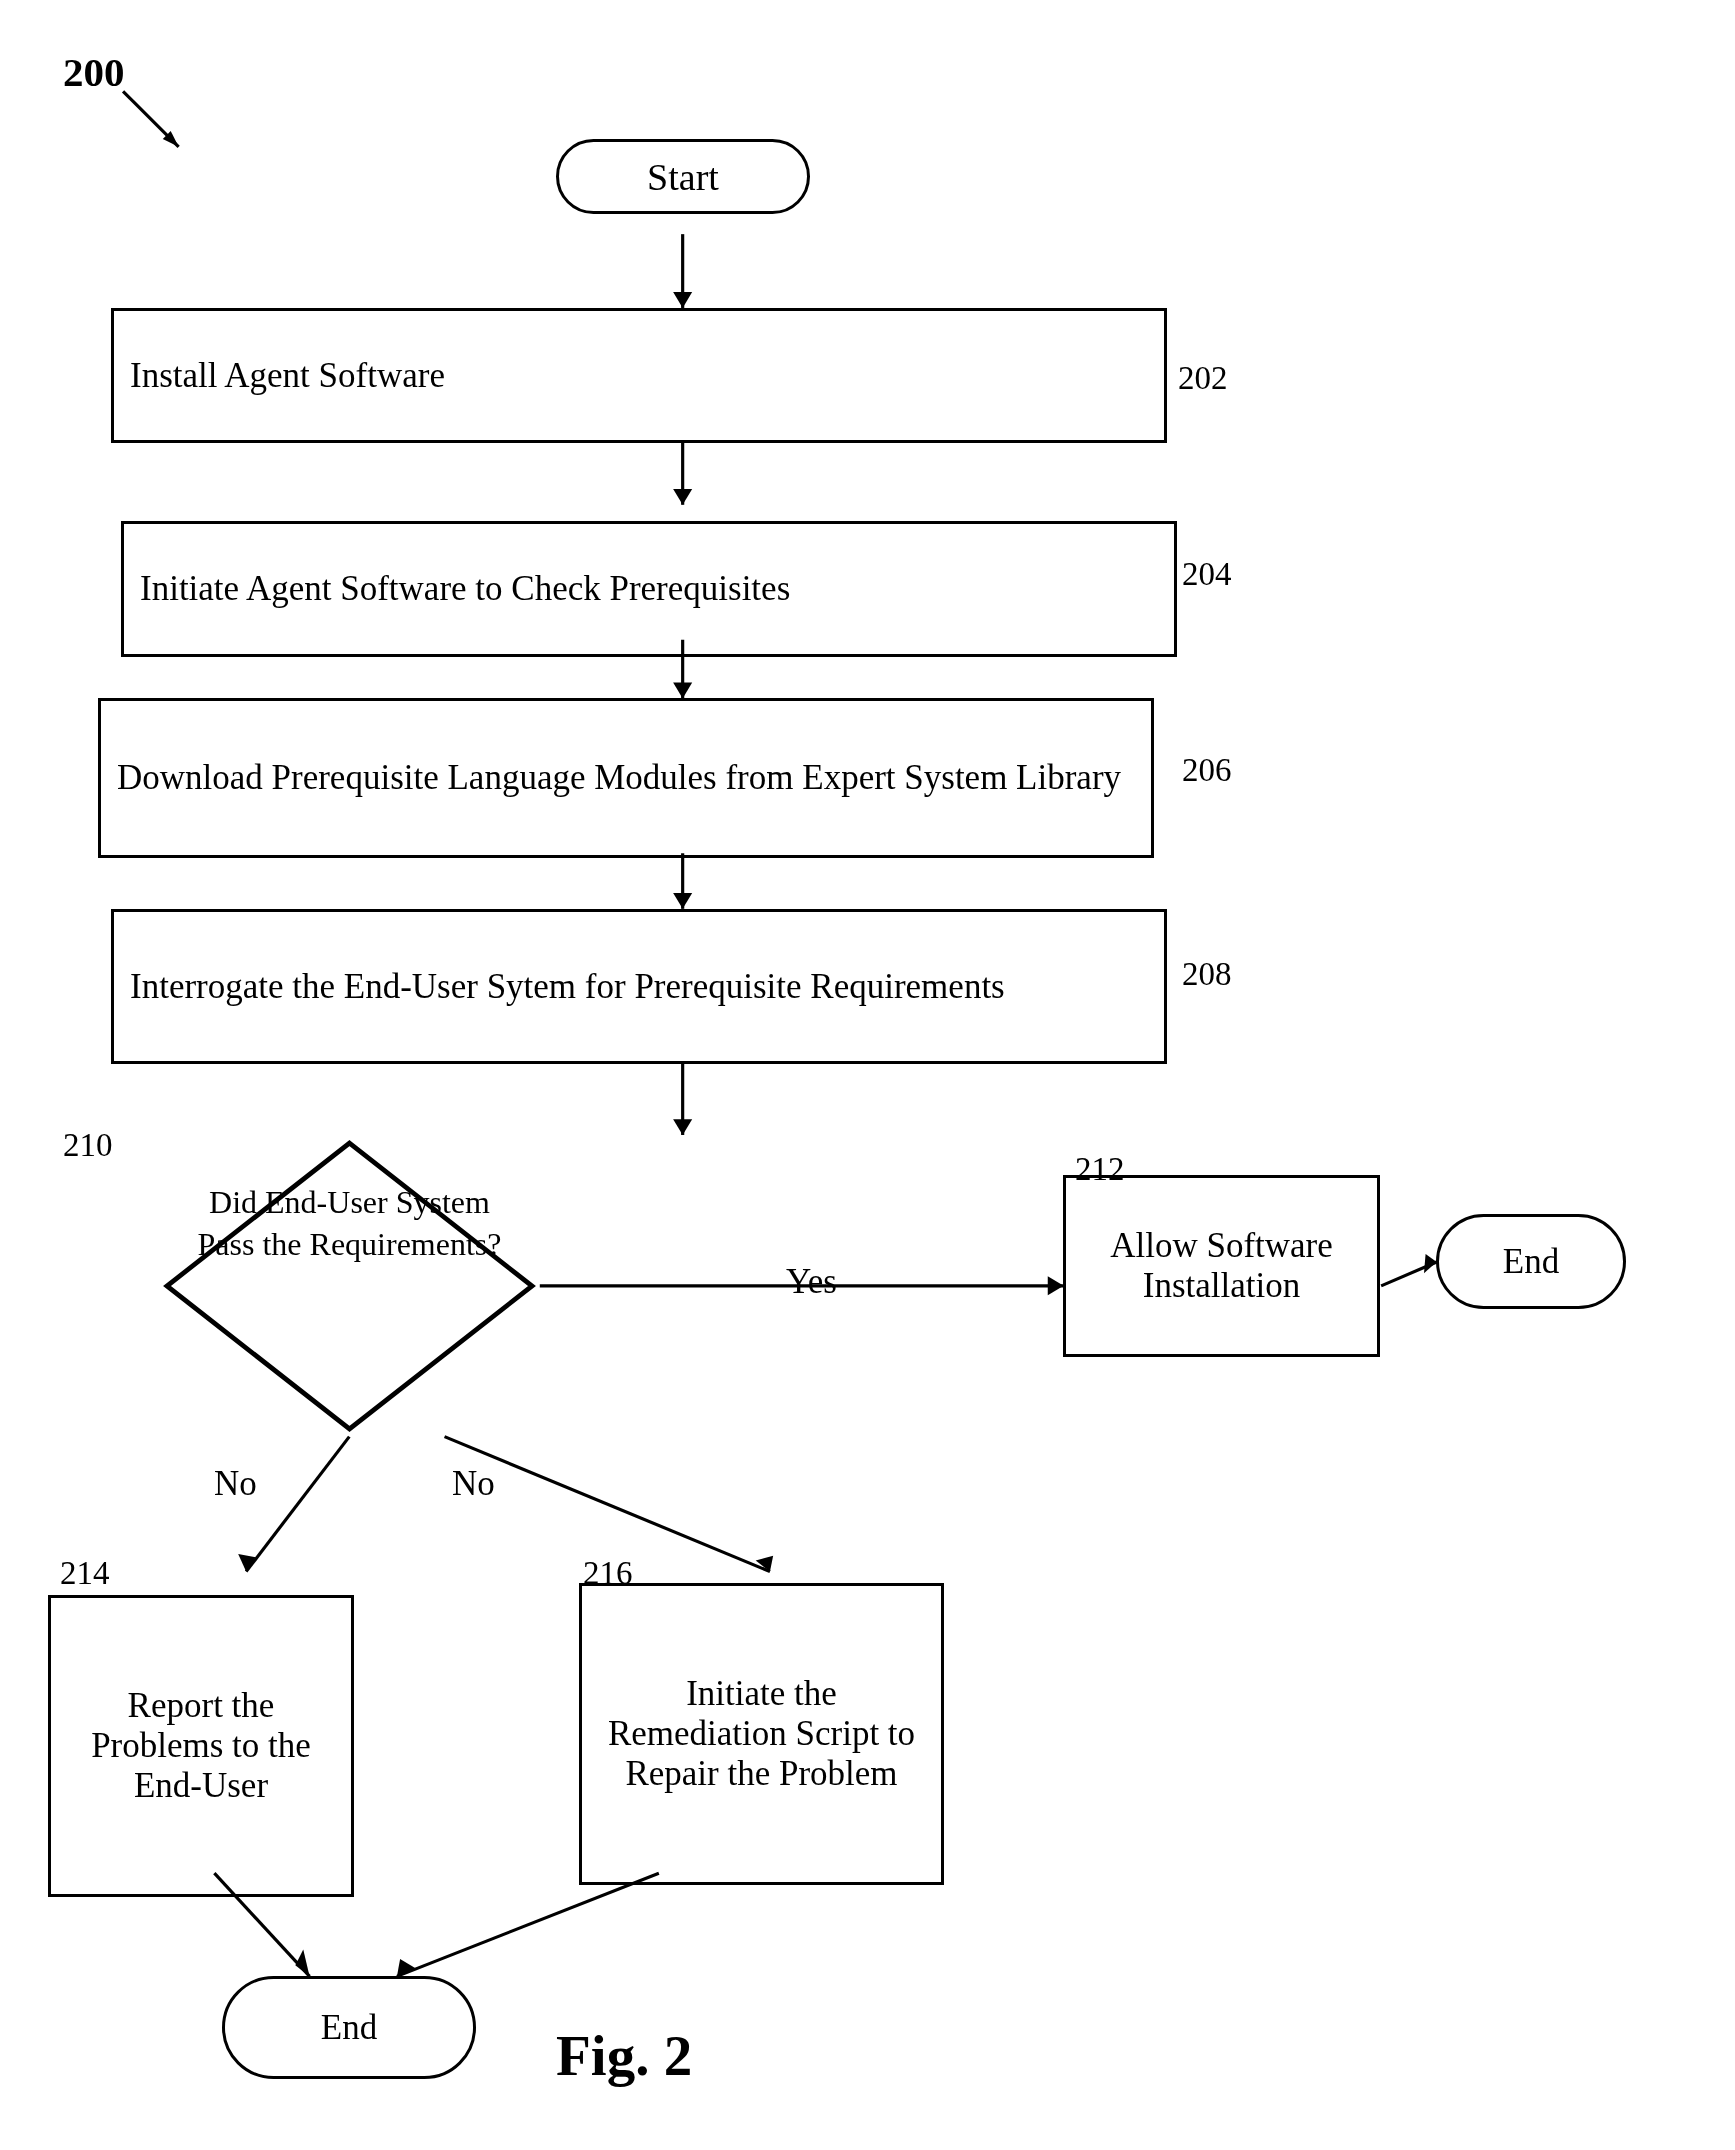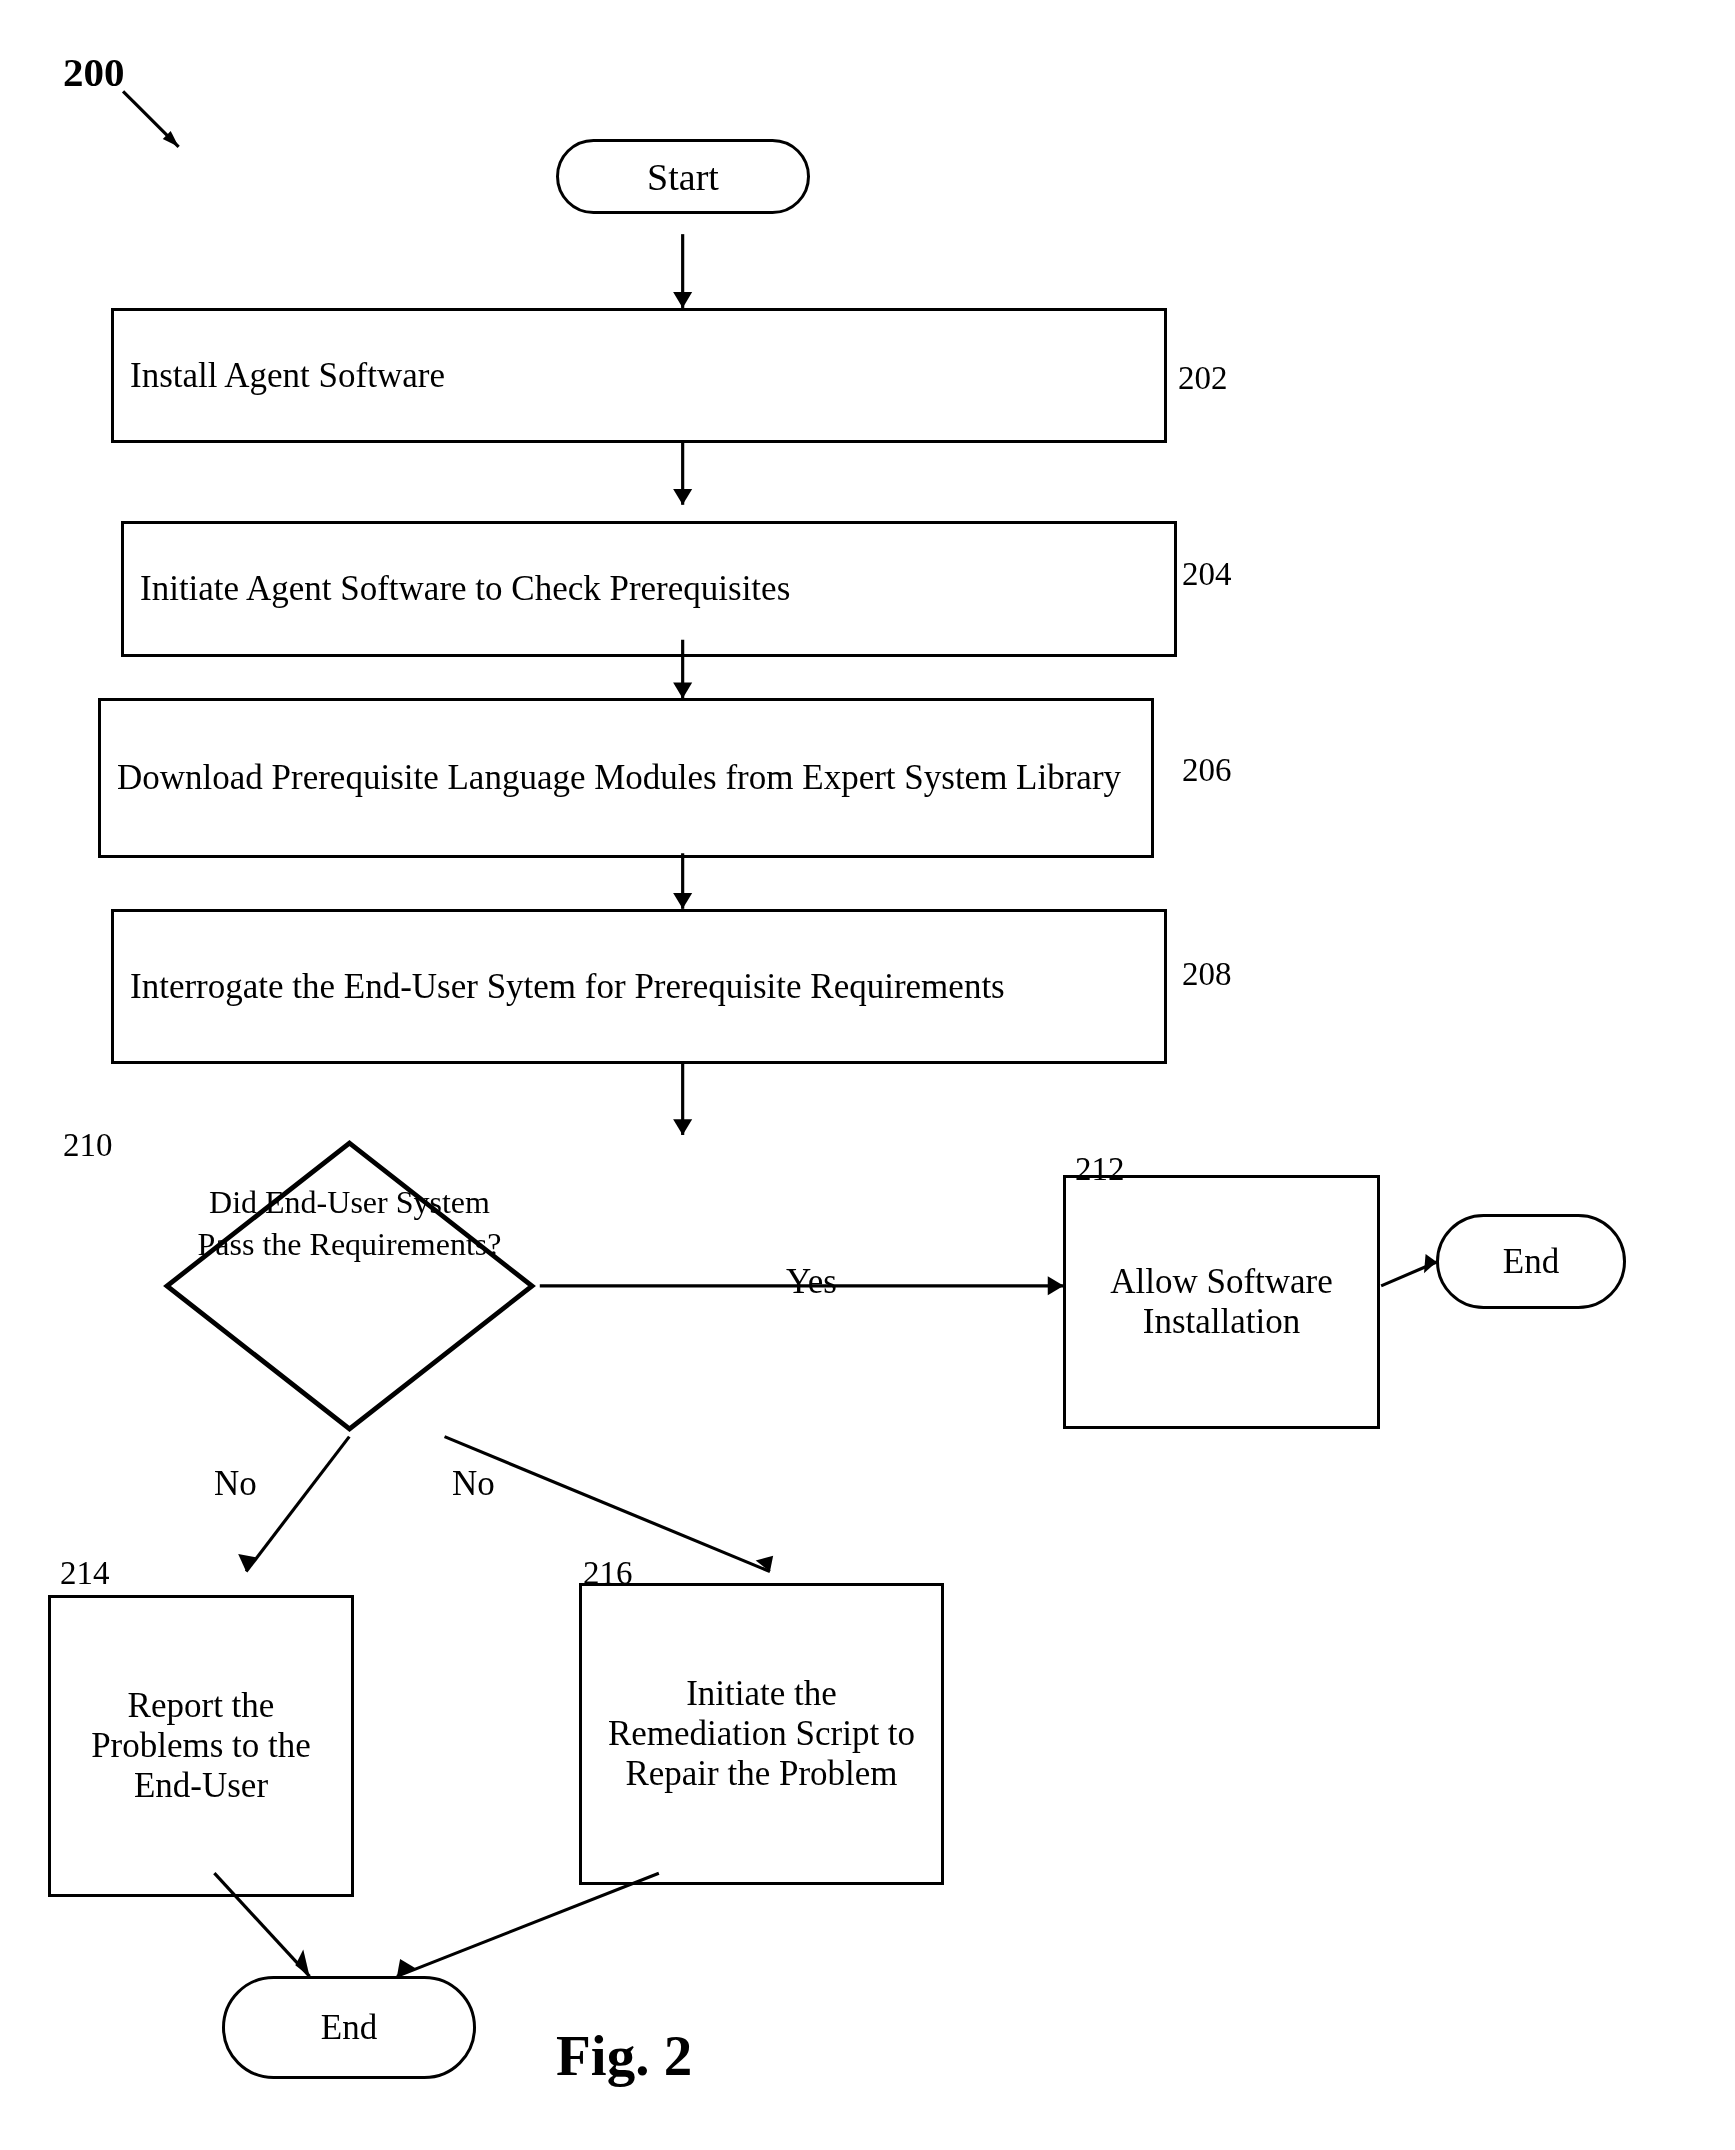--- a/index.html
+++ b/index.html
@@ -92,21 +92,21 @@
       top: 1182px; left: 179px;
       width: 341px;
       text-align: center;
       font-size: 32px;
       line-height: 1.3;
     }
 
     
     .box-212 {
       top: 1175px; left: 1063px;
-      width: 317px; height: 254px;
+      width: 317px; height: 182px;
     }
 
     
     .end-oval-top {
       position: absolute;
       top: 1214px; left: 1436px;
       width: 190px; height: 95px;
       border: 3.2px solid #000;
       border-radius: 48px;
       display: flex;

